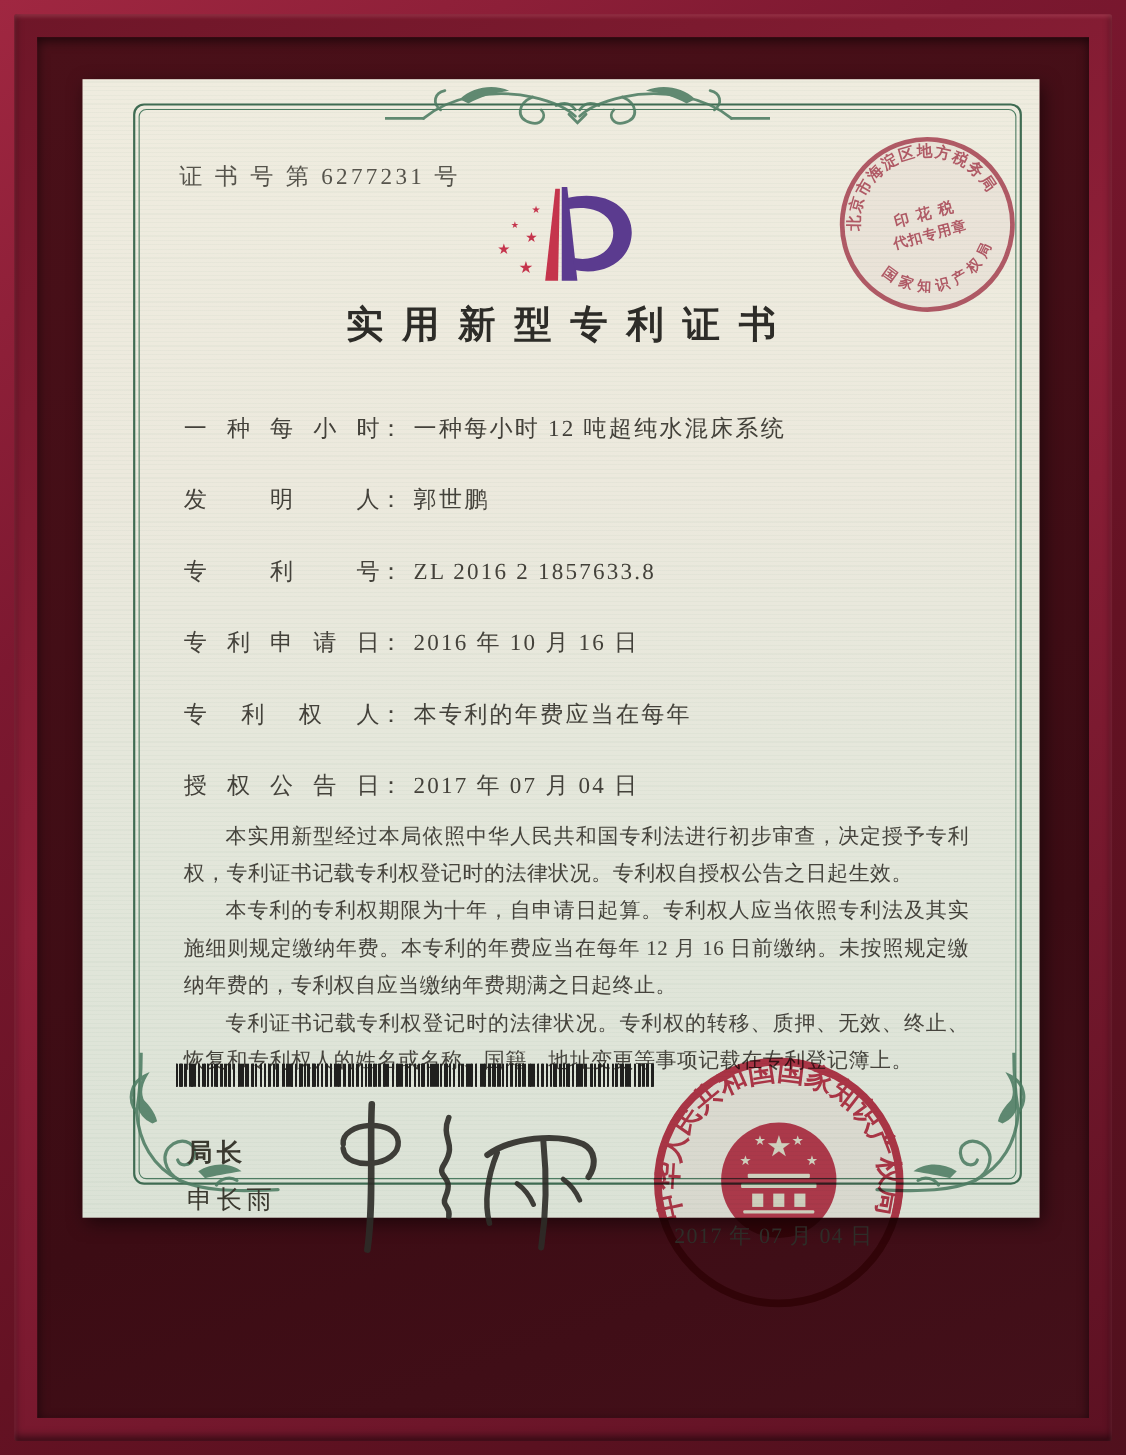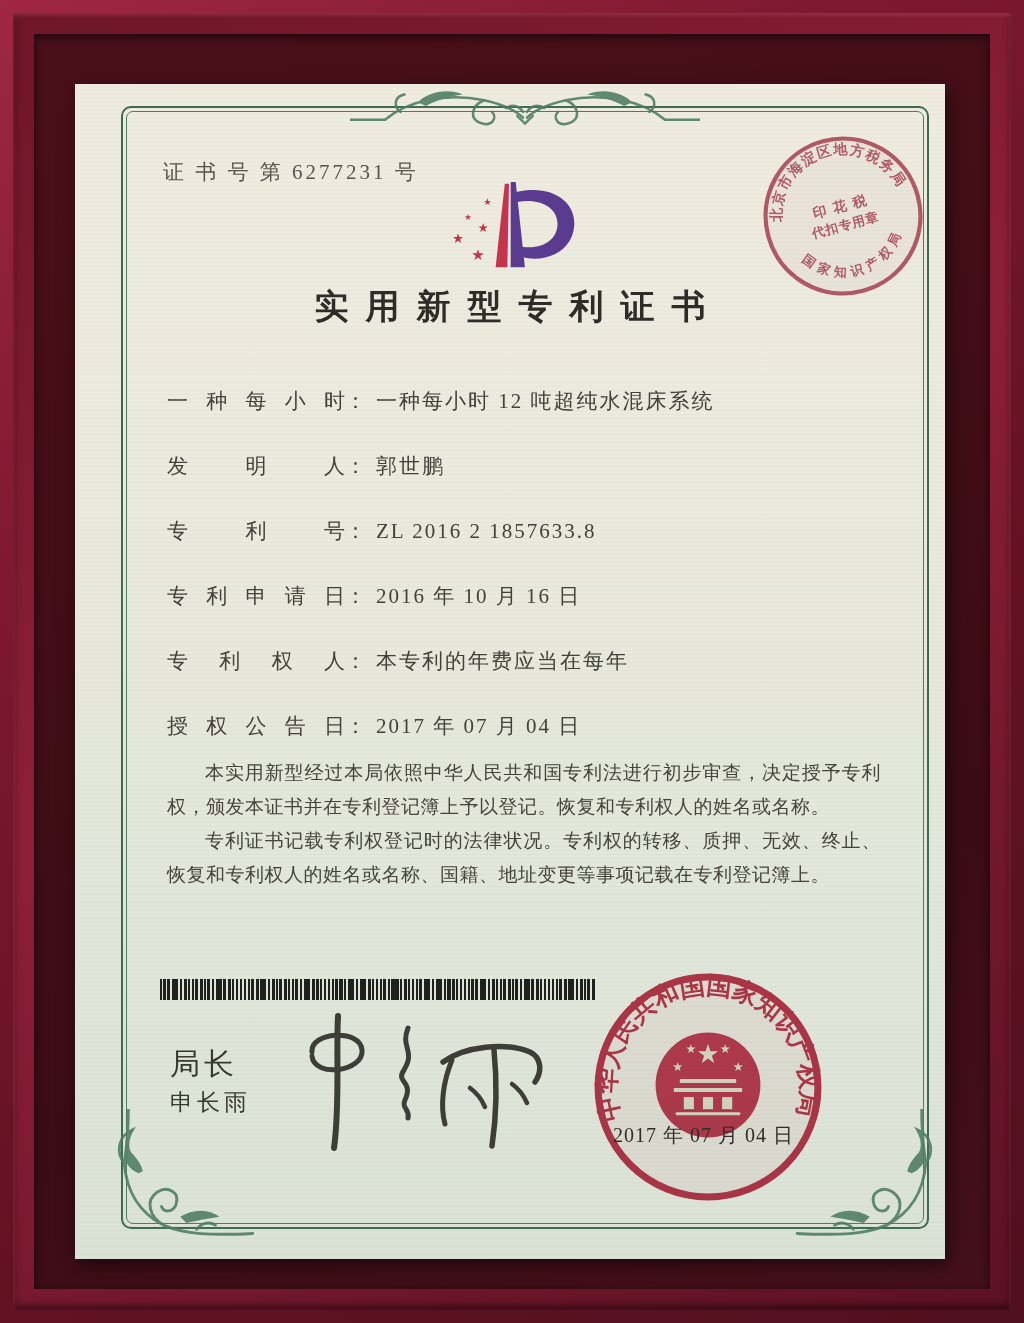--- a/index.html
+++ b/index.html
@@ -12,21 +12,21 @@
   .frame-l1{position:absolute;inset:0;
     background:linear-gradient(145deg,#a02741 0%,#7c1830 30%,#641223 62%,#50101d 100%);}
   .frame-l2{position:absolute;inset:13px;
     background:linear-gradient(150deg,#6e1628 0%,#8e1f38 45%,#5c1122 100%);
     box-shadow:inset 0 2px 4px rgba(255,130,150,.28), inset 0 -4px 8px rgba(0,0,0,.55);
     border-radius:2px;}
   .frame-l3{position:absolute;inset:34px;
     background:linear-gradient(160deg,#4a1019 0%,#3c0c14 70%,#44101a 100%);
     box-shadow:inset 0 3px 10px rgba(0,0,0,.6);}
   
-  .paper{position:absolute;left:75px;top:84px;width:870px;height:1175px;
+  .paper{position:absolute;left:75px;top:72px;width:870px;height:1035px;
     background:
       repeating-linear-gradient(0deg,rgba(110,150,125,.05) 0 1px,transparent 1px 4px),
       linear-gradient(180deg,#efecdf 0%,#ece9dd 35%,#e2e6da 70%,#dbe2d6 100%);
     box-shadow:3px 5px 16px rgba(0,0,0,.55);}
   
   .gborder{position:absolute;left:46px;top:22px;right:16px;bottom:30px;
     border:2.5px solid #3f6b52;border-radius:10px;}
   .gborder-inner{position:absolute;inset:3px;border:1px solid #4d7c62;border-radius:7px;}
   .flourish{position:absolute;pointer-events:none;}
   .flourish svg{display:block;width:100%;height:100%;}
@@ -51,22 +51,22 @@
   .bodytext{position:absolute;left:92px;top:672px;width:714px;font-size:19px;
     line-height:34px;color:#45433c;text-align:justify;letter-spacing:.5px;}
   .bodytext p{margin:0;text-indent:2em;}
   
   .barcode{position:absolute;left:85px;top:895px;width:436px;height:21px;
     background-image:
       repeating-linear-gradient(90deg,#20201e 0 2px,transparent 2px 4px),
       repeating-linear-gradient(90deg,#20201e 0 1px,transparent 1px 7px),
       repeating-linear-gradient(90deg,transparent 0 3px,#20201e 3px 5px,transparent 5px 11px);}
   
-  .director-label{position:absolute;left:95px;top:960px;font-size:30px;
-    letter-spacing:4px;color:#3a392f;}
+  .director-label{position:absolute;left:95px;top:960px;font-size:23px;
+    letter-spacing:4px;color:#3a392f;font-weight:bold;}
   .director-name{position:absolute;left:95px;top:1003px;font-size:23px;
     letter-spacing:4px;color:#3a392f;}
   .signature{position:absolute;left:205px;top:912px;width:300px;height:165px;}
   .signature svg{width:100%;height:100%;display:block;}
   
   .seal{position:absolute;left:512px;top:882px;width:242px;height:242px;
     mix-blend-mode:multiply;opacity:.93;}
   .seal svg{width:100%;height:100%;display:block;}
   .seal-date{position:absolute;left:538px;top:1038px;width:220px;font-size:20px;
     color:#2e2d28;letter-spacing:1px;white-space:nowrap;}
@@ -171,21 +171,22 @@
     </div>
     <div class="frow">
       <span class="flabel">专利权人</span><span class="fcolon">：</span><span class="fvalue">本专利的年费应当在每年</span>
     </div>
     <div class="frow">
       <span class="flabel">授权公告日</span><span class="fcolon">：</span><span class="fvalue">2017 年 07 月 04 日</span>
     </div>
   </div>
 
   <div class="bodytext">
-    <p>本实用新型经过本局依照中华人民共和国专利法进行初步审查，决定授予专利权，颁发本证书并在专利登记簿上予以登记。恢复和专利权人的姓名或名称。</p>
+    <p>本实用新型经过本局依照中华人民共和国专利法进行初步审查，决定授予专利权，专利证书记载专利权登记时的法律状况。专利权自授权公告之日起生效。</p>
+    <p>本专利的专利权期限为十年，自申请日起算。专利权人应当依照专利法及其实施细则规定缴纳年费。本专利的年费应当在每年 12 月 16 日前缴纳。未按照规定缴纳年费的，专利权自应当缴纳年费期满之日起终止。</p>
     <p>专利证书记载专利权登记时的法律状况。专利权的转移、质押、无效、终止、恢复和专利权人的姓名或名称、国籍、地址变更等事项记载在专利登记簿上。</p>
   </div>
 
   <div class="barcode"></div>
 
   <div class="director-label">局长</div>
   <div class="director-name">申长雨</div>
 
   <div class="signature">
     <svg viewBox="0 0 300 165">

